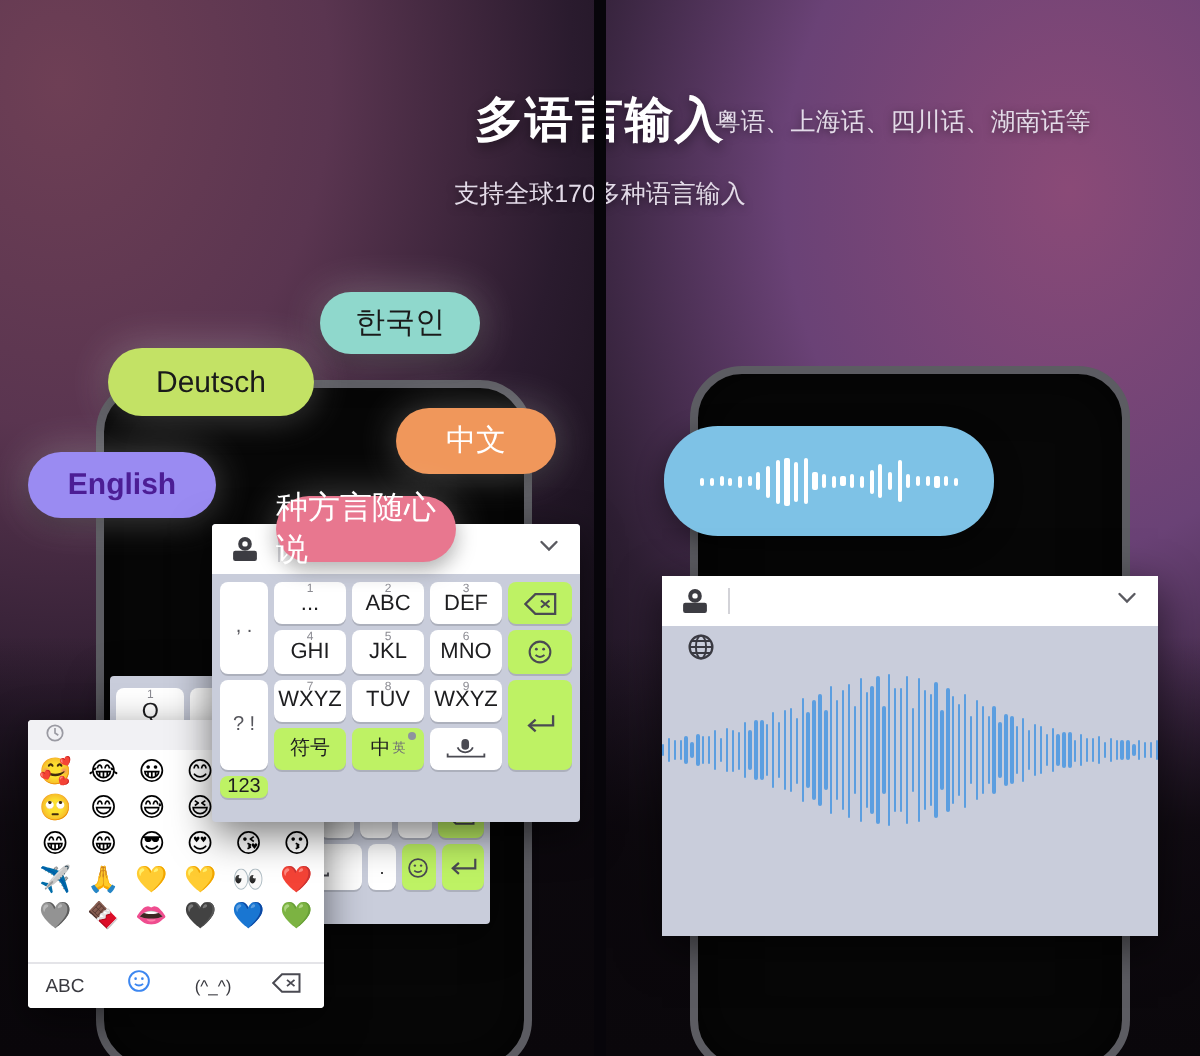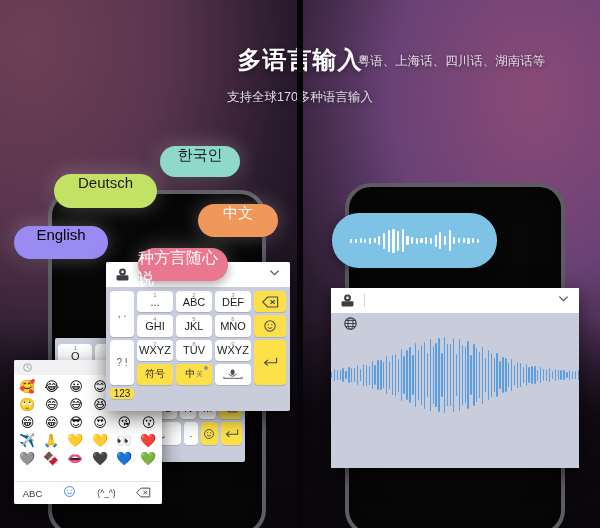--- a/index.html
+++ b/index.html
@@ -33,33 +33,33 @@
   .subtitle{color:#e3dbe8;font-size:12.5px;line-height:18px;margin-top:12px;
             text-shadow:0 1px 4px rgba(0,0,0,.5);}
 
   
   .phone{position:absolute;border:4px solid #5c5c62;border-radius:26px;background:#070707;
          box-shadow:0 0 28px rgba(0,0,0,.6) inset;}
   .phone-l{left:48px;top:190px;width:210px;height:338px;}
   .phone-r{left:345px;top:183px;width:212px;height:345px;}
 
   
-  .bub{position:absolute;border-radius:22px;display:flex;justify-content:center;
+  .bub{position:absolute;border-radius:22px;display:flex;align-items:center;justify-content:center;
        font-size:15px;color:#1a1a1a;z-index:20;box-shadow:0 0 20px rgba(255,255,255,.28),0 4px 10px rgba(0,0,0,.35);}
 
   
   .kbpanel{position:absolute;background:#c9cddb;box-shadow:0 6px 20px rgba(0,0,0,.55);overflow:hidden;}
   .kbtoolbar{height:25px;background:#fff;display:flex;align-items:center;padding:0 8px;}
   .kbtoolbar .sep{width:1px;height:13px;background:#d3d3d8;margin:0 8px;}
   .kbtoolbar .grow{flex:1;}
   .ti{width:17px;height:17px;}
 
   .key{background:#fff;border-radius:4px;display:flex;align-items:center;justify-content:center;
        font-size:11px;color:#1d1d1f;position:relative;box-shadow:0 1px 0 rgba(0,0,0,.14);}
-  .key.fn{background:#fde047;}
+  .key.fn{background:#bef264;}
   .key .num{position:absolute;top:1px;left:50%;transform:translateX(-50%);font-size:6px;color:#8b8b92;}
   .key .sub{font-size:6.5px;color:#6d6d75;margin-left:1px;}
 
   
   .t9{left:106px;top:262px;width:184px;height:149px;border-radius:2px;}
   .t9 .grid{padding:4px;display:grid;grid-template-columns:24px 1fr 1fr 1fr 32px;
             grid-template-rows:repeat(4,1fr);gap:3px;height:116px;box-sizing:border-box;}
   .t9 .punct{grid-row:span 2;flex-direction:column;gap:7px;font-size:10px;color:#56565c;}
 
   
@@ -111,21 +111,21 @@
   <div class="bub" style="left:160px;top:146px;width:80px;height:31px;background:#8fd8cc;">
     <span class="ft">한국인</span>
   </div>
   <div class="bub" style="left:54px;top:174px;width:103px;height:34px;background:#c3e265;">
     <span>Deutsch</span>
   </div>
   <div class="bub" style="left:198px;top:204px;width:80px;height:33px;background:#f0975b;">
     <span class="ft" style="color:#fff;">中文</span>
   </div>
   <div class="bub" style="left:14px;top:226px;width:94px;height:33px;background:#9a8bf2;">
-    <span style="color:#000000;">English</span>
+    <span style="color:#4c1d95;font-weight:bold;">English</span>
   </div>
   <div class="bub" style="left:138px;top:248px;width:90px;height:33px;background:#e8778f;z-index:30;">
     <span class="ft" style="color:#fff;font-size:16px;">种方言随心说</span>
   </div>
 
   <div class="kbpanel t9" style="z-index:26;">
     <div class="kbtoolbar">
       <span class="ti">
         <svg viewBox="0 0 20 20" width="17" height="17">
             <rect x="3" y="11" width="14" height="6" rx="1.3" fill="#3c3c42"></rect>

